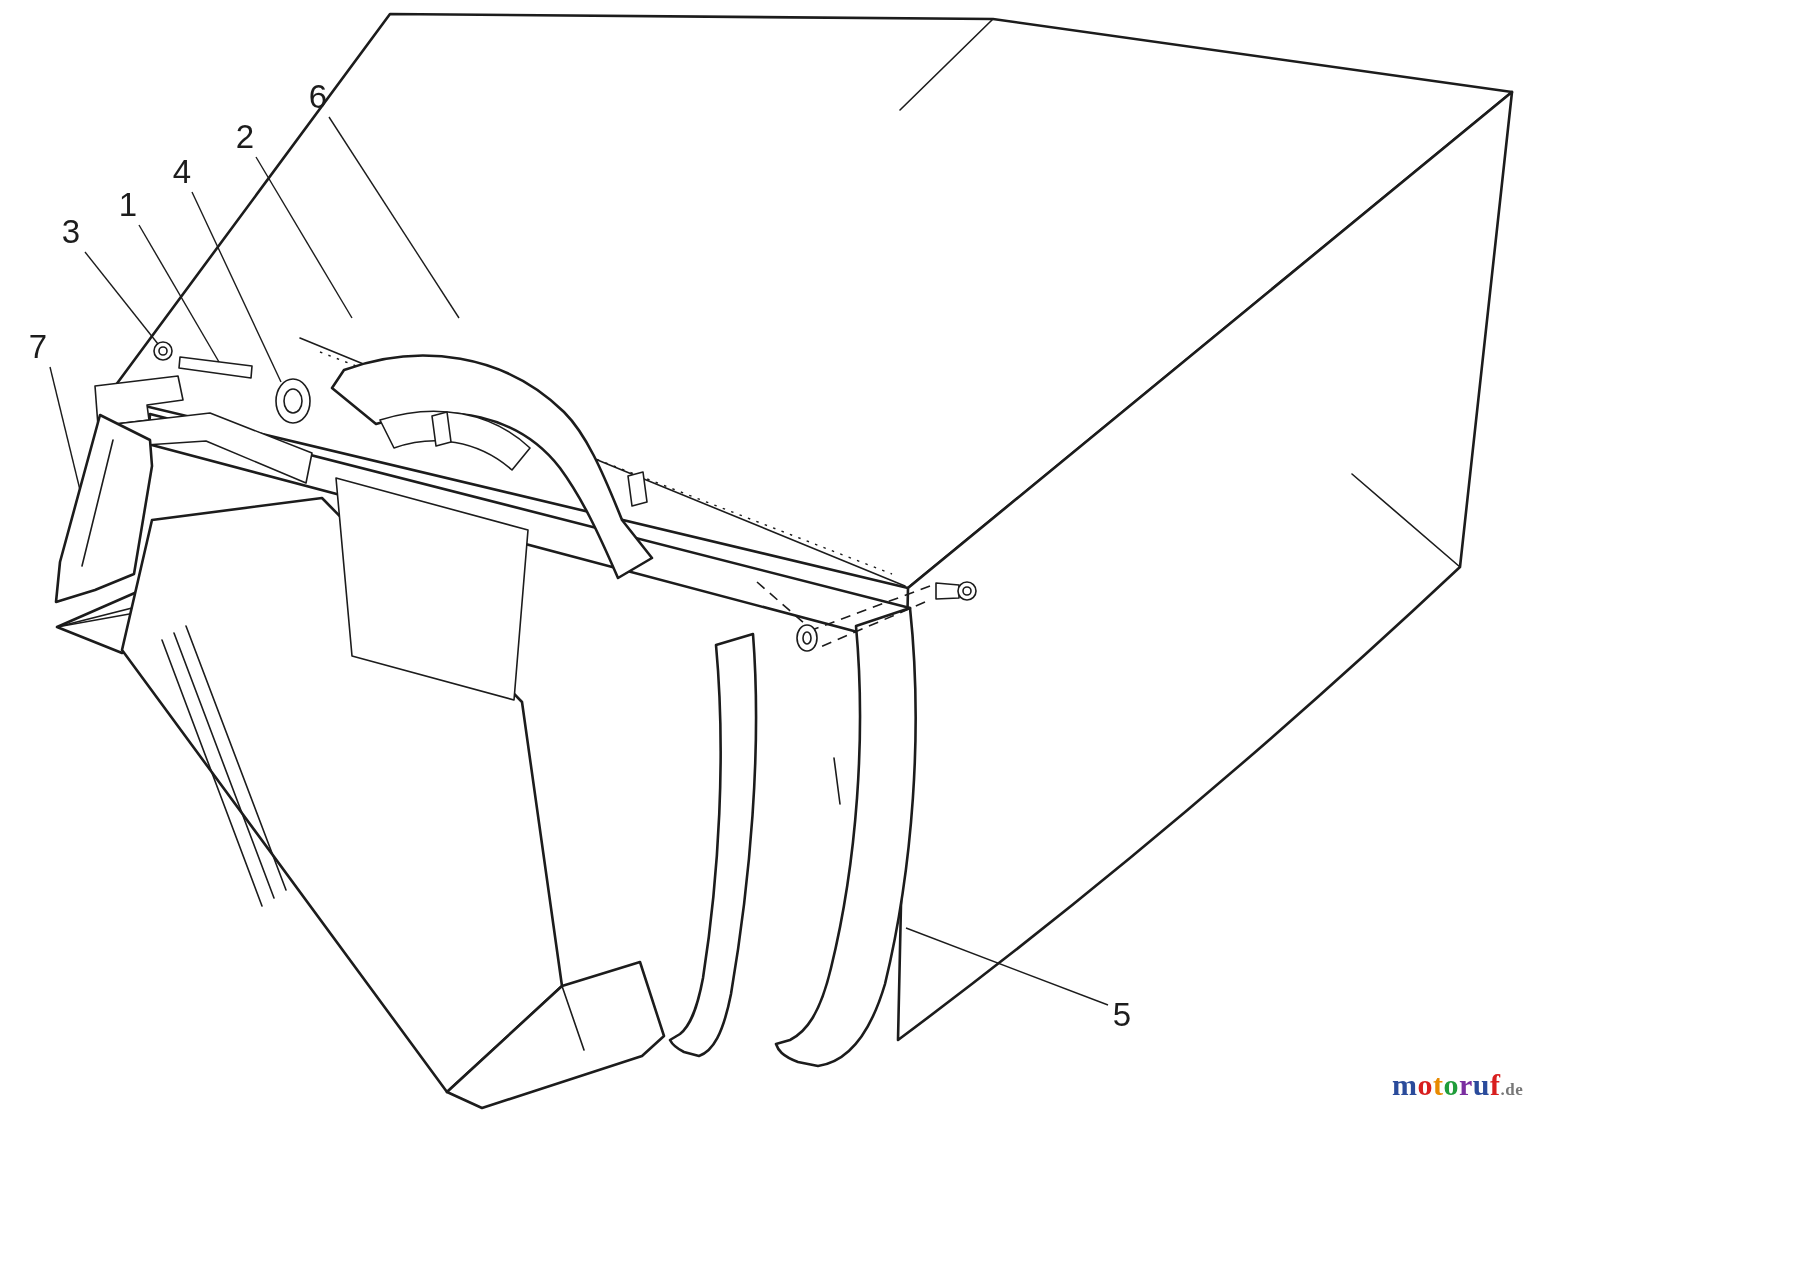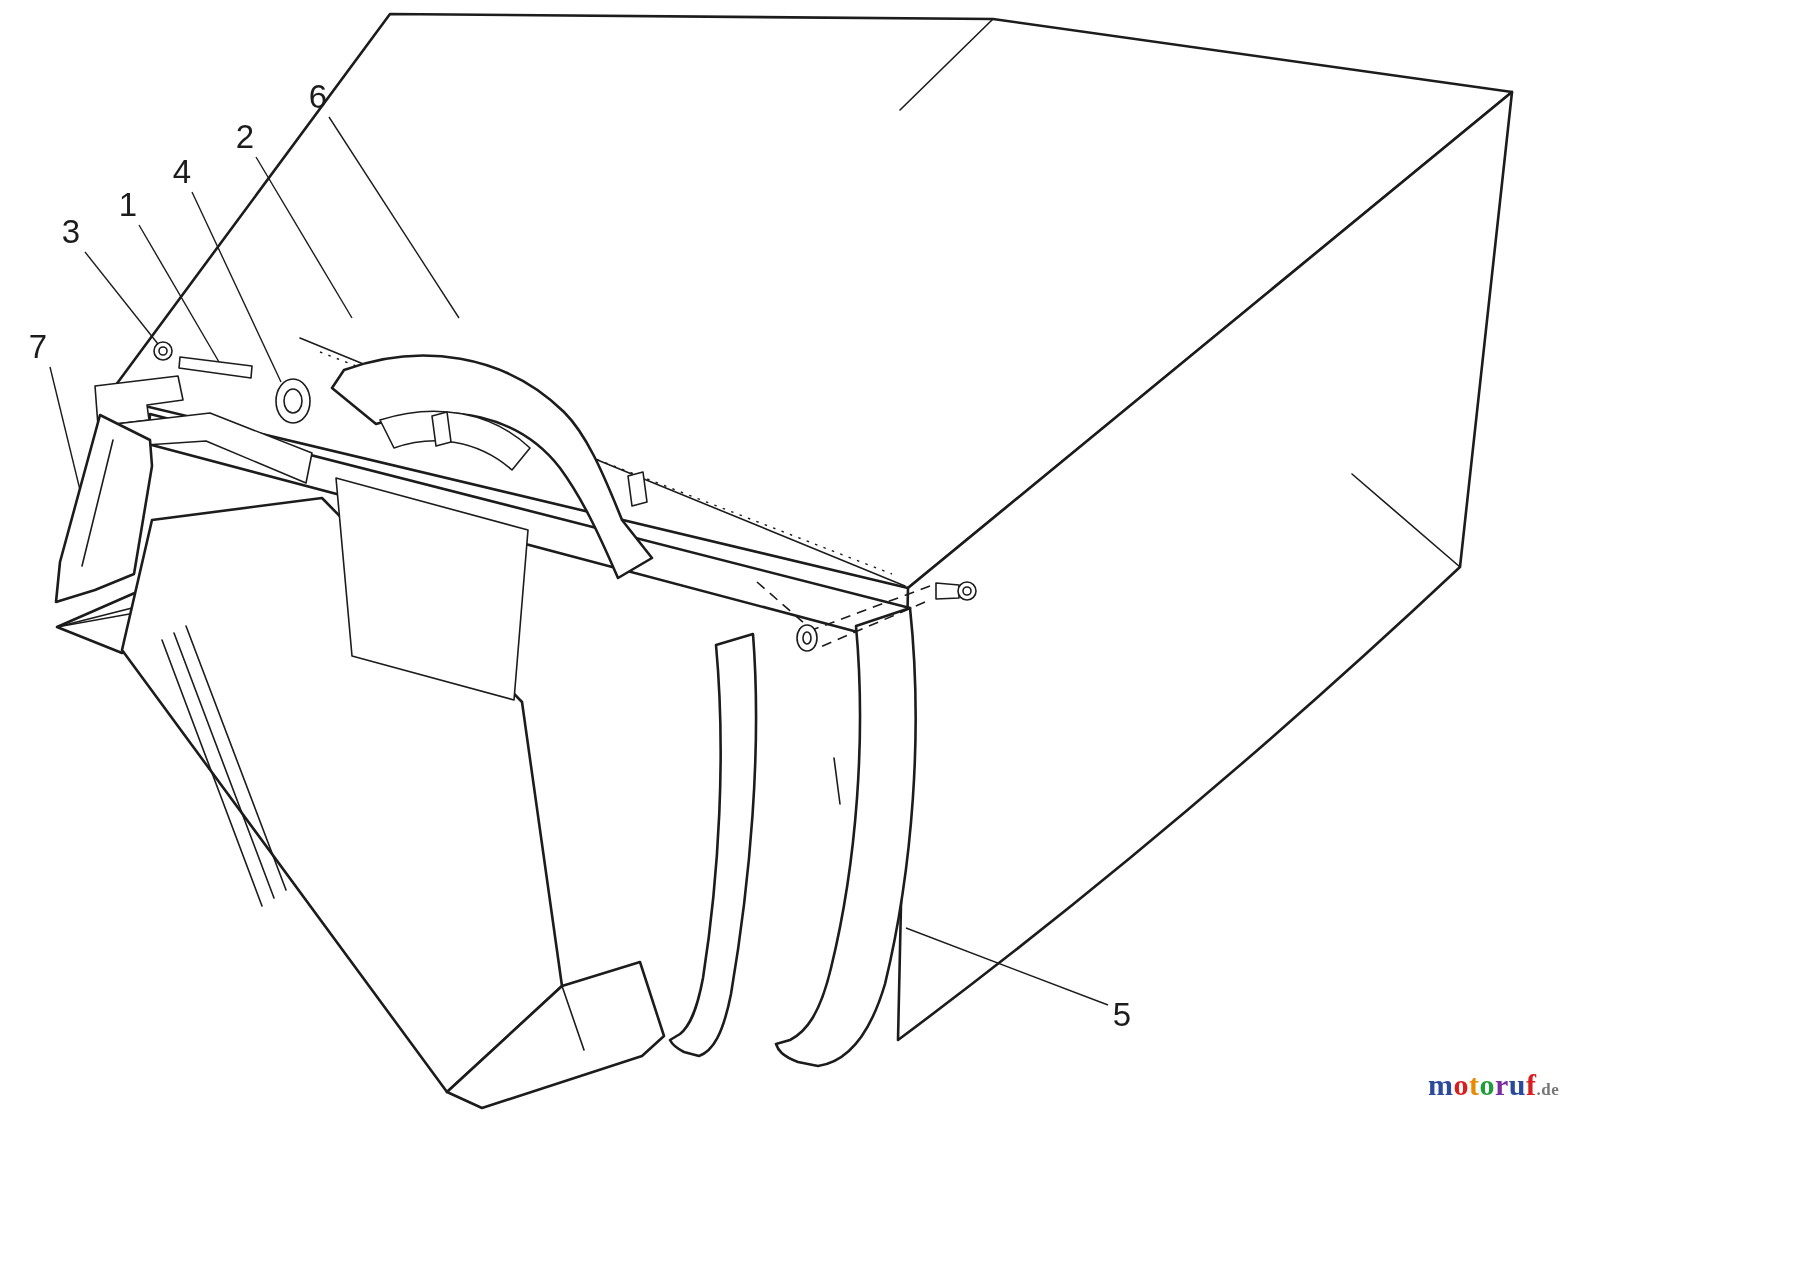--- a/index.html
+++ b/index.html
@@ -29,21 +29,21 @@
   .hidden-line { stroke: #1c1c1c; stroke-width: 1.6; fill: none; stroke-dasharray: 10 7; }
   .seam   { stroke: #1c1c1c; stroke-width: 1.4; fill: none; stroke-dasharray: 2.5 6.5; }
   text.callout {
     font-family: "Liberation Sans", sans-serif;
     font-size: 33px;
     fill: #1c1c1c;
     text-anchor: middle;
   }
   .watermark {
     position: absolute;
-    left: 1428px;
+    left: 1392px;
     top: 1068px;
     font-family: "Liberation Serif", serif;
     font-weight: bold;
     font-size: 30px;
     letter-spacing: 0.5px;
     white-space: nowrap;
     user-select: none;
   }
   .watermark .suffix {
     font-size: 17px;

